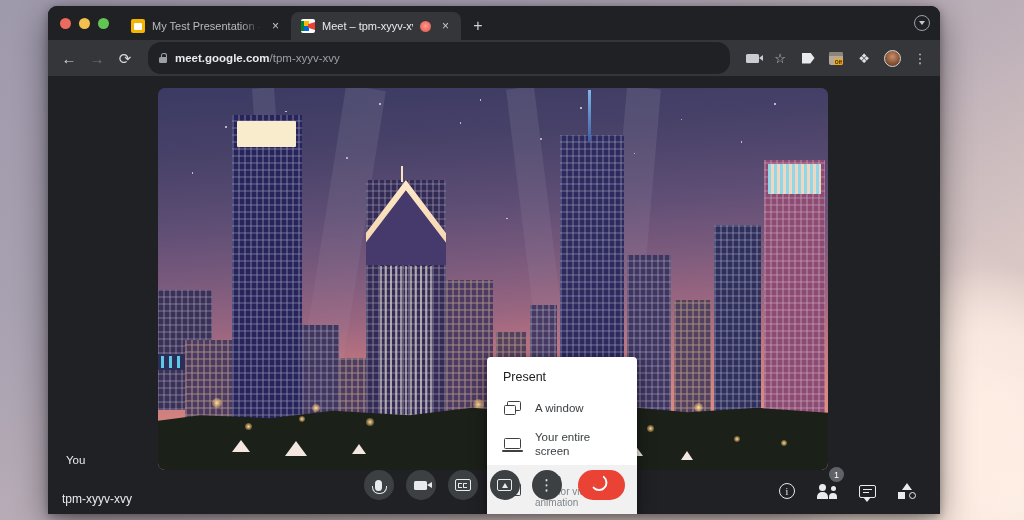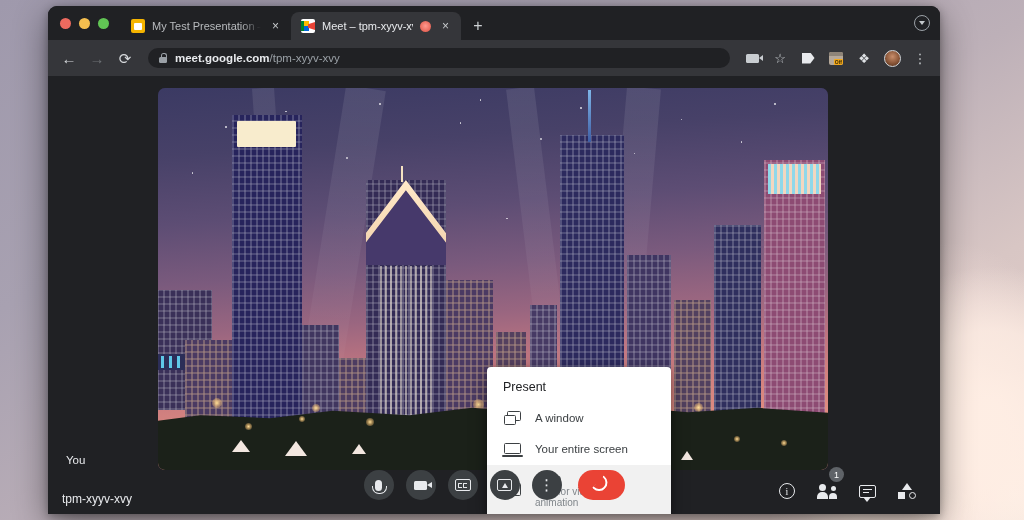--- a/index.html
+++ b/index.html
@@ -128,21 +128,21 @@
   }
   .nav-btn {
     width: 26px; height: 26px; border-radius: 50%;
     display: flex; align-items: center; justify-content: center;
     color: #d6d9dc; font-size: 15px; line-height: 1;
   }
   .nav-btn.disabled { color: #6d7175; }
 
   #omnibox {
     flex: 1;
-    height: 20px;
+    height: 32px;
     margin: 0 8px;
     background: #202124;
     border-radius: 13px;
     display: flex; align-items: center;
     padding: 0 11px;
     gap: 8px;
     min-width: 0;
   }
   .lock {
     width: 8px; height: 10px; position: relative; flex: 0 0 8px;
@@ -278,21 +278,21 @@
   }
   #meeting-code {
     position: absolute; left: 14px; bottom: 8px;
     color: #e8eaed; font-size: 12px;
   }
 
   
   #present-popup {
     position: absolute;
     left: 439px; bottom: 0;
-    width: 184px;
+    width: 150px;
     background: #fff;
     border-radius: 4px 4px 0 0;
     box-shadow: 0 6px 18px rgba(0,0,0,.38), 0 1px 4px rgba(0,0,0,.25);
     padding-top: 9px;
     overflow: hidden;
     font-family: "Liberation Sans", sans-serif;
   }
   #present-popup .pp-title {
     font-size: 12.5px; color: #202124;
     padding: 4px 16px 9px 16px;

